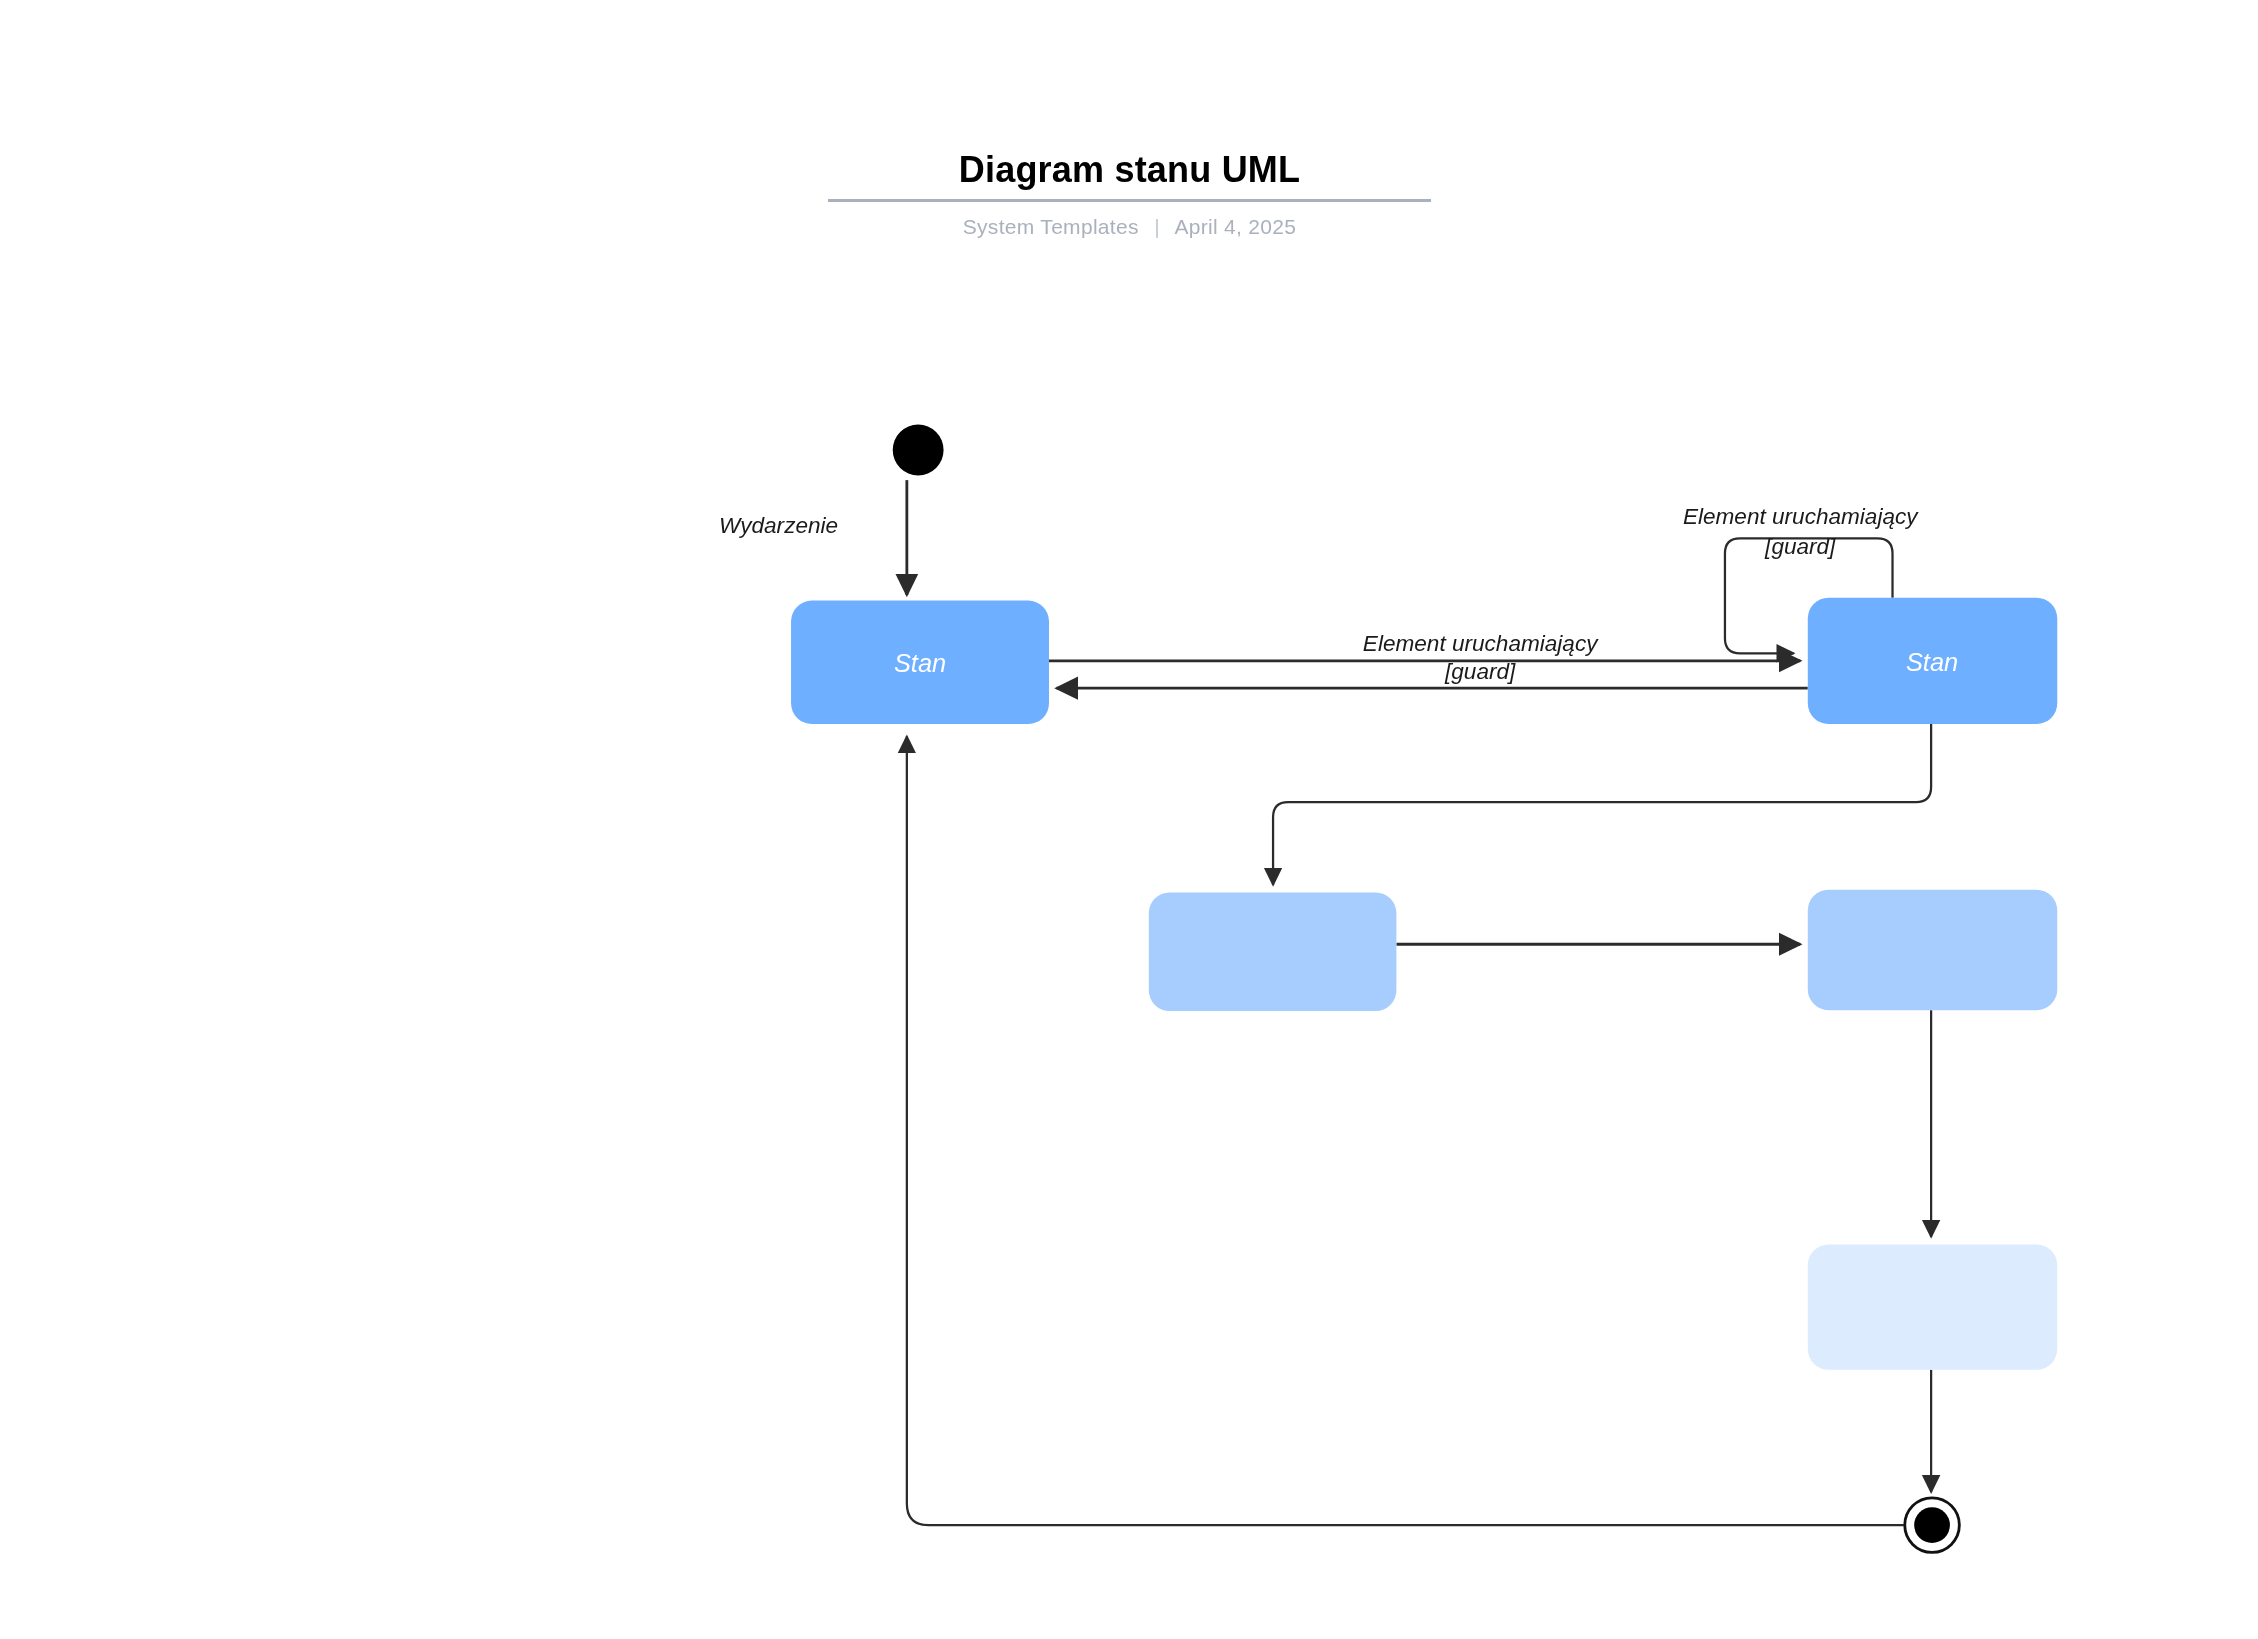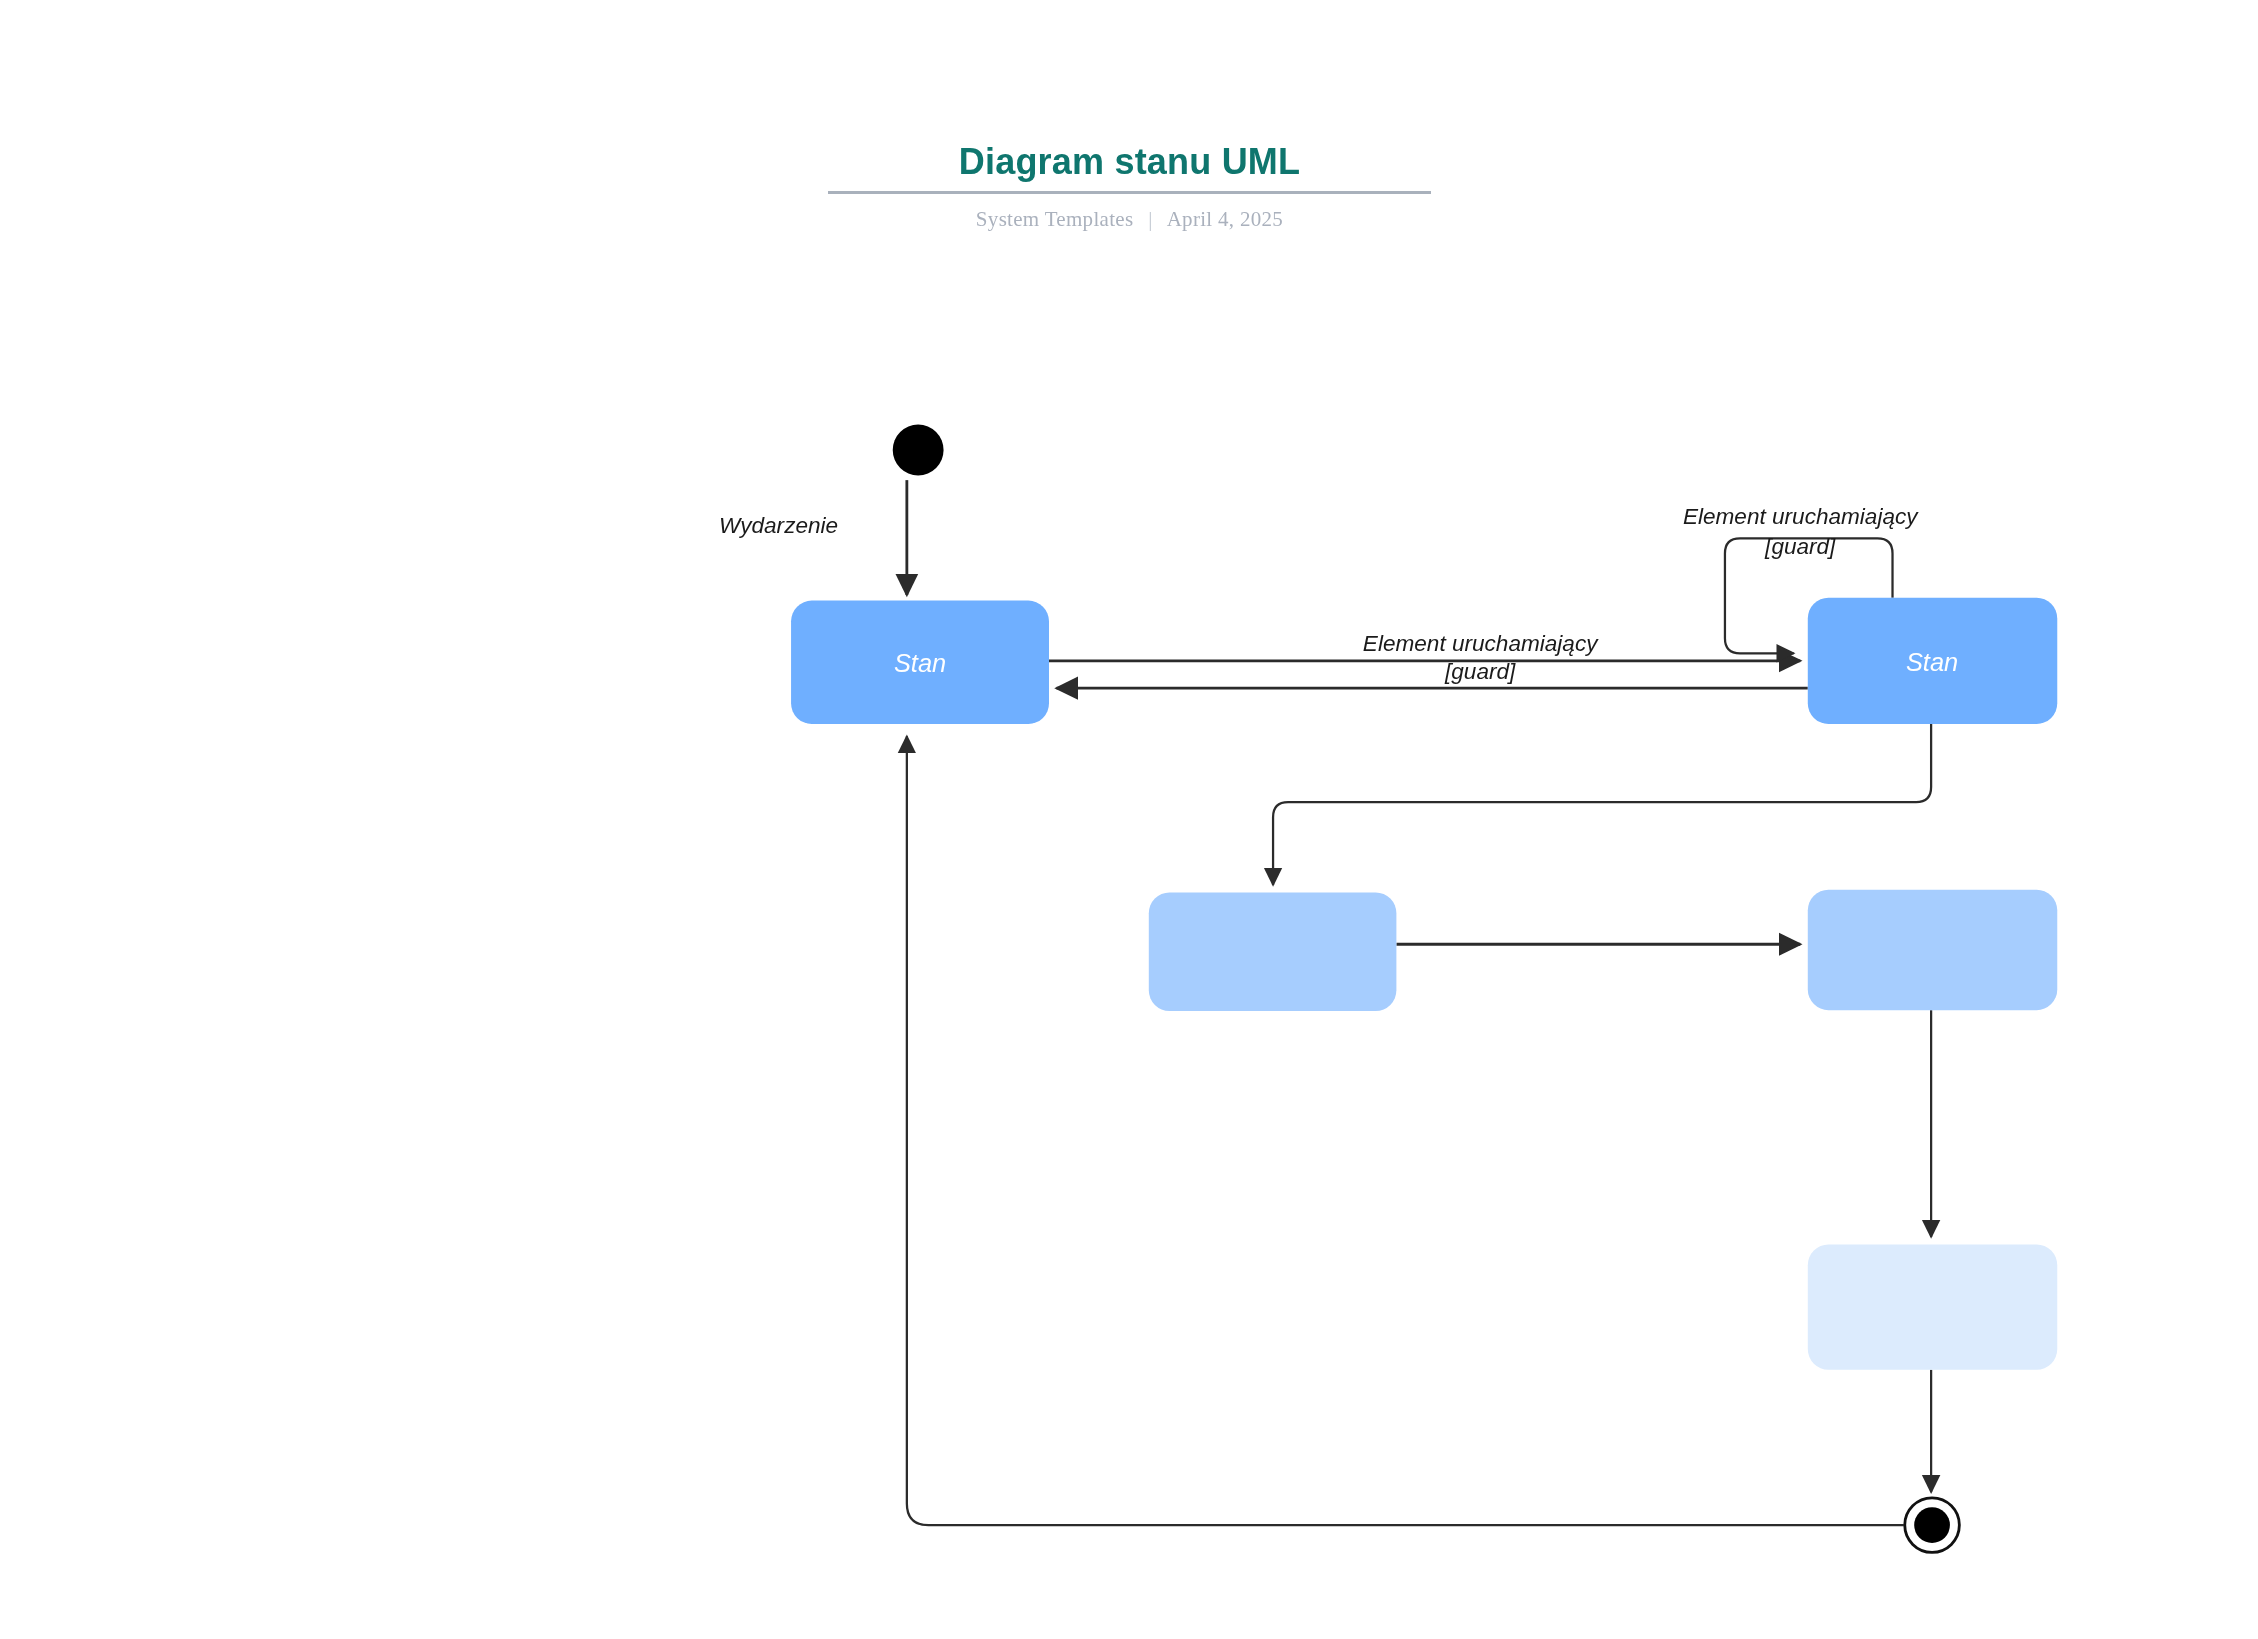--- a/index.html
+++ b/index.html
@@ -28,34 +28,34 @@
     left: 0;
     top: 141px;
     width: 2259px;
     text-align: center;
     pointer-events: none;
   }
   .doc-title {
     font-family: "Liberation Sans", sans-serif;
     font-size: 36px;
     font-weight: bold;
-    color: #0f766e;
+    color: #000000;
     letter-spacing: 0.2px;
     line-height: 1.1;
-    margin: 1px;
+    margin: 9px;
   }
   .title-rule {
     width: 603px;
     height: 2.8px;
     background: #a9b1bc;
     margin: 9.4px auto 0 auto;
   }
   .doc-subtitle {
     margin-top: 13px;
-    font-family: Liberation Serif, serif;
+    font-family: Liberation Sans, sans-serif;
     font-size: 21px;
     color: #aab1bd;
     letter-spacing: 0.3px;
   }
   .doc-subtitle .sep {
     display: inline-block;
     margin: 0 9.4px;
     color: #c3c9d2;
   }
 

